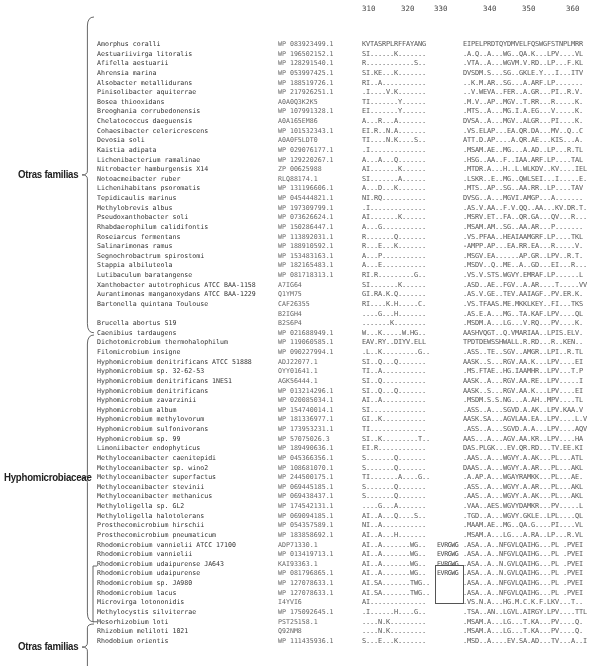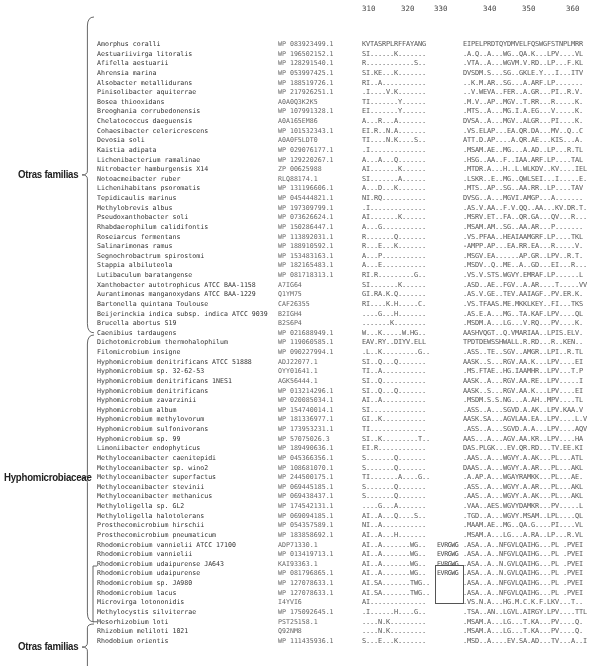--- a/index.html
+++ b/index.html
@@ -78,42 +78,42 @@
       <div class="row"><span class="org">Pseudoxanthobacter soli</span><span class="acc">WP 073626624.1</span><span class="s1">AI.......K......</span><span class="mot"></span><span class="s2">.MSRV.ET..FA..QR.GA...QV...R...</span></div>
       <div class="row"><span class="org">Rhabdaerophilum calidifontis</span><span class="acc">WP 150286447.1</span><span class="s1">A...G...........</span><span class="mot"></span><span class="s2">.MSAM.AM..SG..AA.AR...P.......</span></div>
       <div class="row"><span class="org">Roseiarcus fermentans</span><span class="acc">WP 113892031.1</span><span class="s1">R.......Q.......</span><span class="mot"></span><span class="s2">.VS.PFAA..HEAIAAMGRF.LP....TKL</span></div>
       <div class="row"><span class="org">Salinarimonas ramus</span><span class="acc">WP 188910592.1</span><span class="s1">R...E...K.......</span><span class="mot"></span><span class="s2">-AMPP.AP...EA.RR.EA...R.....V.</span></div>
       <div class="row"><span class="org">Segnochrobactrum spirostomi</span><span class="acc">WP 153483163.1</span><span class="s1">A...P...........</span><span class="mot"></span><span class="s2">.MSGV.EA......AP.GR..LPV..R.T.</span></div>
       <div class="row"><span class="org">Stappia albiluteola</span><span class="acc">WP 182165483.1</span><span class="s1">A...E...........</span><span class="mot"></span><span class="s2">.MSDV..Q..ME..A..GD...EI...R...</span></div>
       <div class="row"><span class="org">Lutibaculum baratangense</span><span class="acc">WP 081718313.1</span><span class="s1">RI.R.........G..</span><span class="mot"></span><span class="s2">.VS.V.STS.WGVY.EMRAF.LP......L</span></div>
       <div class="row"><span class="org">Xanthobacter autotrophicus ATCC BAA-1158</span><span class="acc">A7IG64</span><span class="s1">SI.......K......</span><span class="mot"></span><span class="s2">.ASD..AE..FGV..A.AR....T.....VV</span></div>
       <div class="row"><span class="org">Aurantimonas manganoxydans ATCC BAA-1229</span><span class="acc">Q1YM75</span><span class="s1">GI.RA.K.Q.......</span><span class="mot"></span><span class="s2">.AS.V.GE..TEV.AAIAGF..PV.ER.K.</span></div>
       <div class="row"><span class="org">Bartonella quintana Toulouse</span><span class="acc">CAF26355</span><span class="s1">RI....K.H.....C.</span><span class="mot"></span><span class="s2">.VS.TFAAS.ME.MKKLKEY..FI...TKS</span></div>
-      <div class="row"><span class="org">Beijerinckia indica subsp. indica ATCC 9039</span><span class="acc">B2IGH4</span><span class="s1">....G...H.......</span><span class="mot"></span><span class="s2">.AS.E.A...MG..TA.KAF.LPV....QL</span></div>
+      <div class="row"><span class="acc">B2IGH4</span><span class="s1">....G...H.......</span><span class="mot"></span><span class="s2">.AS.E.A...MG..TA.KAF.LPV....QL</span></div>
       <div class="row"><span class="org">Brucella abortus S19</span><span class="acc">B2S6P4</span><span class="s1">.......K........</span><span class="mot"></span><span class="s2">.MSDM.A...LG...V.RQ...PV....K.</span></div>
       <div class="row"><span class="org">Caenibius tardaugens</span><span class="acc">WP 021688949.1</span><span class="s1">W...K.....W.HG..</span><span class="mot"></span><span class="s2">AASHVQGT..Q.VMARIAA..LPIS.ELV.</span></div>
       <div class="row"><span class="org">Dichotomicrobium thermohalophilum</span><span class="acc">WP 119060585.1</span><span class="s1">EAV.RY..DIYV.ELL</span><span class="mot"></span><span class="s2">TPDTDEWSSHWALL.R.RD...R..KEN..</span></div>
       <div class="row"><span class="org">Filomicrobium insigne</span><span class="acc">WP 090227994.1</span><span class="s1">.L..K.........G..</span><span class="mot"></span><span class="s2">.ASS..TE..SGV..AMGR..LPI..R.TL</span></div>
       <div class="row"><span class="org">Hyphomicrobium denitrificans ATCC 51888</span><span class="acc">ADJ22077.1</span><span class="s1">SI..Q...Q.......</span><span class="mot"></span><span class="s2">AASK..S...RGV.AA.K...LPV....EI</span></div>
       <div class="row"><span class="org">Hyphomicrobium sp. 32-62-53</span><span class="acc">OYY01641.1</span><span class="s1">TI..A...........</span><span class="mot"></span><span class="s2">.MS.FTAE..HG.IAAMHR..LPV...T.P</span></div>
       <div class="row"><span class="org">Hyphomicrobium denitrificans 1NES1</span><span class="acc">AGK56444.1</span><span class="s1">SI..Q...........</span><span class="mot"></span><span class="s2">AASK..A...RGV.AA.RE..LPV.....I</span></div>
       <div class="row"><span class="org">Hyphomicrobium denitrificans</span><span class="acc">WP 013214296.1</span><span class="s1">SI..Q...Q.......</span><span class="mot"></span><span class="s2">AASK..S...RGV.AA.K...LPV....EI</span></div>
       <div class="row"><span class="org">Hyphomicrobium zavarzinii</span><span class="acc">WP 020085034.1</span><span class="s1">AI..A...........</span><span class="mot"></span><span class="s2">.MSDM.S.S.NG...A.AH..MPV....TL</span></div>
       <div class="row"><span class="org">Hyphomicrobium album</span><span class="acc">WP 154740014.1</span><span class="s1">SI..............</span><span class="mot"></span><span class="s2">.ASS..A...SGVD.A.AK..LPV.KAA.V</span></div>
       <div class="row"><span class="org">Hyphomicrobium methylovorum</span><span class="acc">WP 181336977.1</span><span class="s1">GI..K...........</span><span class="mot"></span><span class="s2">AASK.SA...AGVLAA.EA..LPV....L.V</span></div>
       <div class="row"><span class="org">Hyphomicrobium sulfonivorans</span><span class="acc">WP 173953231.1</span><span class="s1">TI..............</span><span class="mot"></span><span class="s2">.ASS..A...SGVD.A.A...LPV....AQV</span></div>
       <div class="row"><span class="org">Hyphomicrobium sp. 99</span><span class="acc">WP 57075026.3</span><span class="s1">SI..K.........T..</span><span class="mot"></span><span class="s2">AAS...A...AGV.AA.KR..LPV....HA</span></div>
       <div class="row"><span class="org">Limoniibacter endophyticus</span><span class="acc">WP 189490636.1</span><span class="s1">EI.R............</span><span class="mot"></span><span class="s2">DAS.PLGK...EV.QR.RD...TV.EE.KI</span></div>
       <div class="row"><span class="org">Methyloceanibacter caenitepidi</span><span class="acc">WP 045366356.1</span><span class="s1">S.......Q.......</span><span class="mot"></span><span class="s2">.AAS..A...WGVY.A.AK...PL...ATL</span></div>
       <div class="row"><span class="org">Methyloceanibacter sp. wino2</span><span class="acc">WP 108681070.1</span><span class="s1">S.......Q.......</span><span class="mot"></span><span class="s2">DAAS..A...WGVY.A.AR...PL...AKL</span></div>
       <div class="row"><span class="org">Methyloceanibacter superfactus</span><span class="acc">WP 244500175.1</span><span class="s1">TI.......A....G..</span><span class="mot"></span><span class="s2">.A.AP.A...WGAYRAMKK...PL...AE.</span></div>
       <div class="row"><span class="org">Methyloceanibacter stevinii</span><span class="acc">WP 069445185.1</span><span class="s1">S.......Q.......</span><span class="mot"></span><span class="s2">.ASS..A...WGVY.A.AR...PL...AKL</span></div>
       <div class="row"><span class="org">Methyloceanibacter methanicus</span><span class="acc">WP 069438437.1</span><span class="s1">S.......Q.......</span><span class="mot"></span><span class="s2">.AAS..A...WGVY.A.AK...PL...AKL</span></div>
       <div class="row"><span class="org">Methyloligella sp. GL2</span><span class="acc">WP 174542131.1</span><span class="s1">....G...A.......</span><span class="mot"></span><span class="s2">.VAA..AES.WGVYDAMKR...PV.....L</span></div>
-      <div class="row"><span class="org">Methyloligella halotolerans</span><span class="acc">WP 069094185.1</span><span class="s1">AI..A...Q....S..</span><span class="mot"></span><span class="s2">.TGD..A...WGVY.MSAM..LPL....QL</span></div>
+      <div class="row"><span class="org">Methyloligella halotolerans</span><span class="acc">WP 069094185.1</span><span class="s1">AI..A...Q....S..</span><span class="mot"></span><span class="s2">.TGD..A...WGVY.GKLE..LPL....QL</span></div>
       <div class="row"><span class="org">Prosthecomicrobium hirschii</span><span class="acc">WP 054357589.1</span><span class="s1">NI..A...........</span><span class="mot"></span><span class="s2">.MAAM.AE..MG..QA.G....PI....VL</span></div>
       <div class="row"><span class="org">Prosthecomicrobium pneumaticum</span><span class="acc">WP 183858692.1</span><span class="s1">AI..A...H.......</span><span class="mot"></span><span class="s2">.MSAM.A...LG...A.RA..LP...R.VL</span></div>
       <div class="row"><span class="org">Rhodomicrobium vannielii ATCC 17100</span><span class="acc">ADP71330.1</span><span class="s1">AI..A.......WG..</span><span class="mot">EVRGWG</span><span class="s2">.ASA..A..NFGVLQAIHG...PL .PVEI</span></div>
       <div class="row"><span class="org">Rhodomicrobium vannielii</span><span class="acc">WP 013419713.1</span><span class="s1">AI..A.......WG..</span><span class="mot">EVRGWG</span><span class="s2">.ASA..A..NFGVLQAIHG...PL .PVEI</span></div>
       <div class="row"><span class="org">Rhodomicrobium udaipurense JA643</span><span class="acc">KAI93363.1</span><span class="s1">AI..A.......WG..</span><span class="mot">EVRGWG</span><span class="s2">.ASA..A..N.GVLQAIHG...PL .PVEI</span></div>
       <div class="row"><span class="org">Rhodomicrobium udaipurense</span><span class="acc">WP 081796865.1</span><span class="s1">AI..A.......WG..</span><span class="mot">EVRGWG</span><span class="s2">.ASA..A..N.GVLQAIHG...PL .PVEI</span></div>
       <div class="row"><span class="org">Rhodomicrobium sp. JA980</span><span class="acc">WP 127078633.1</span><span class="s1">AI.SA.......TWG..</span><span class="mot"></span><span class="s2">.ASA..A..NFGVLQAIHG...PL .PVEI</span></div>
       <div class="row"><span class="org">Rhodomicrobium lacus</span><span class="acc">WP 127078633.1</span><span class="s1">AI.SA.......TWG..</span><span class="mot"></span><span class="s2">.ASA..A..NFGVLQAIHG...PL .PVEI</span></div>
       <div class="row"><span class="org">Microvirga lotononidis</span><span class="acc">I4YVI6</span><span class="s1">AI..............</span><span class="mot"></span><span class="s2">.VS.N.A...HG.M.C.K.F.LKV...T..</span></div>
       <div class="row"><span class="org">Methylocystis silviterrae</span><span class="acc">WP 175092645.1</span><span class="s1">.I......H....G..</span><span class="mot"></span><span class="s2">.TSA..AN..LGVL.AIRGY.LPV....TTL</span></div>

